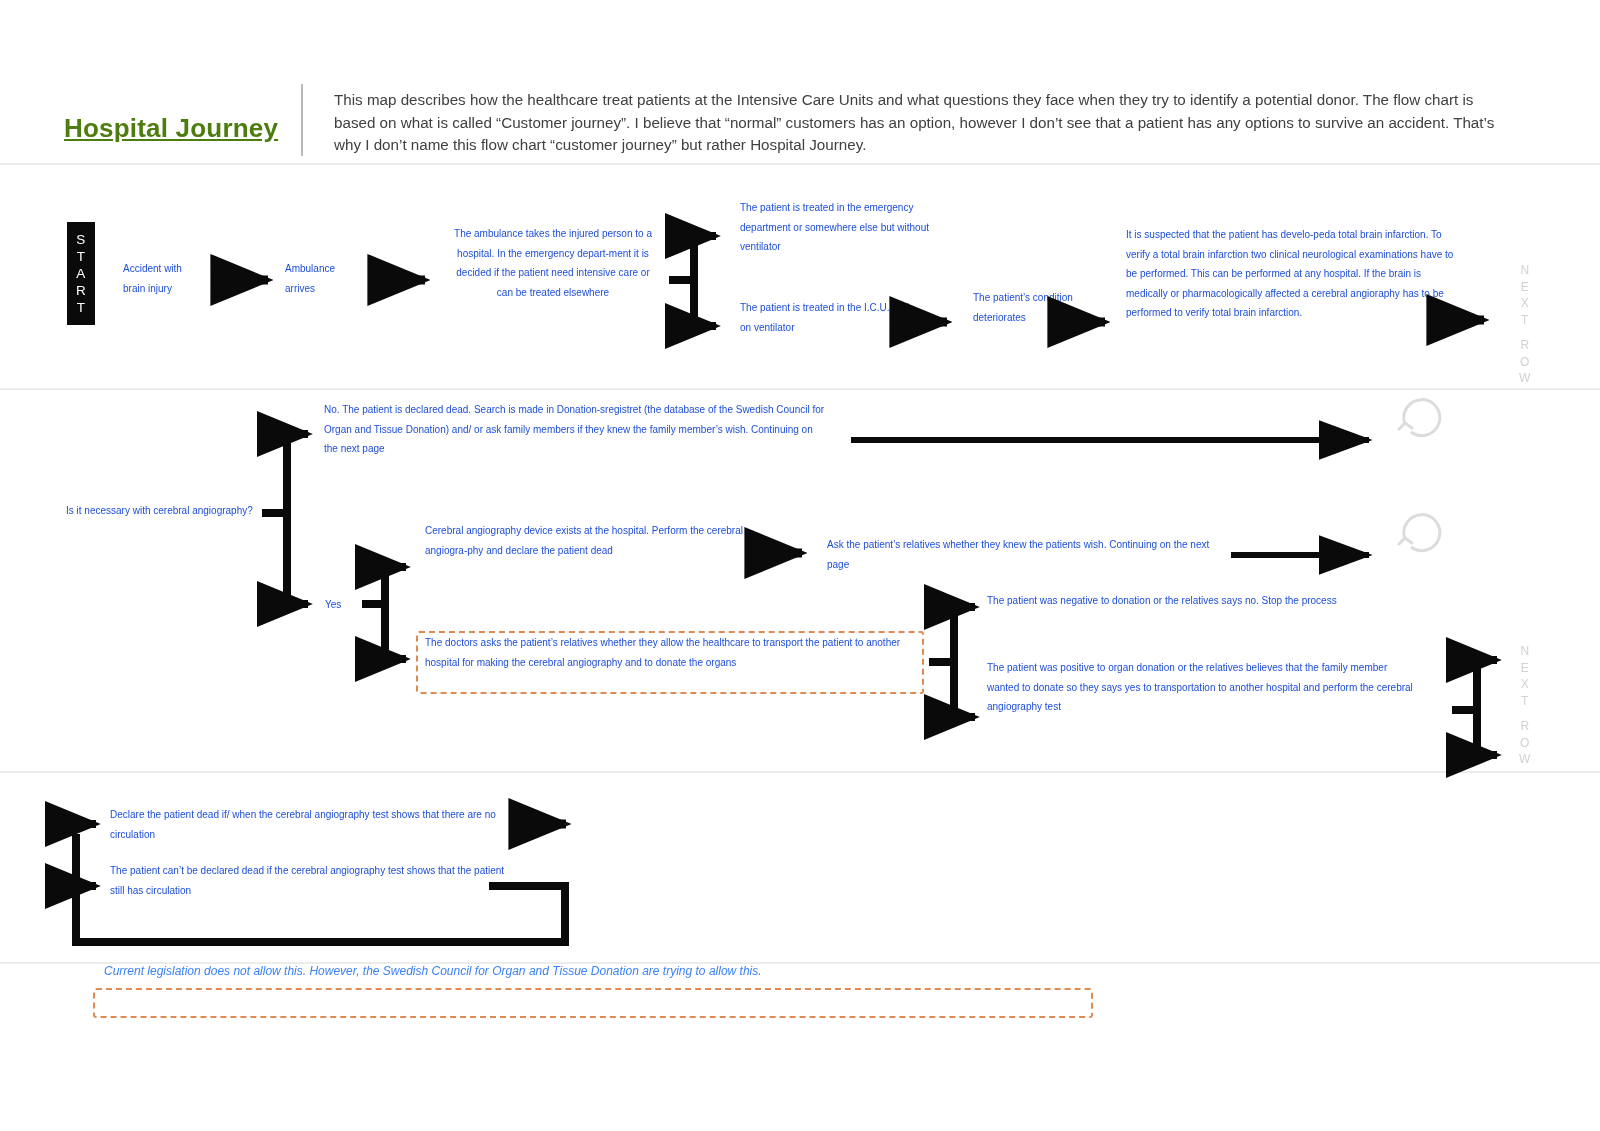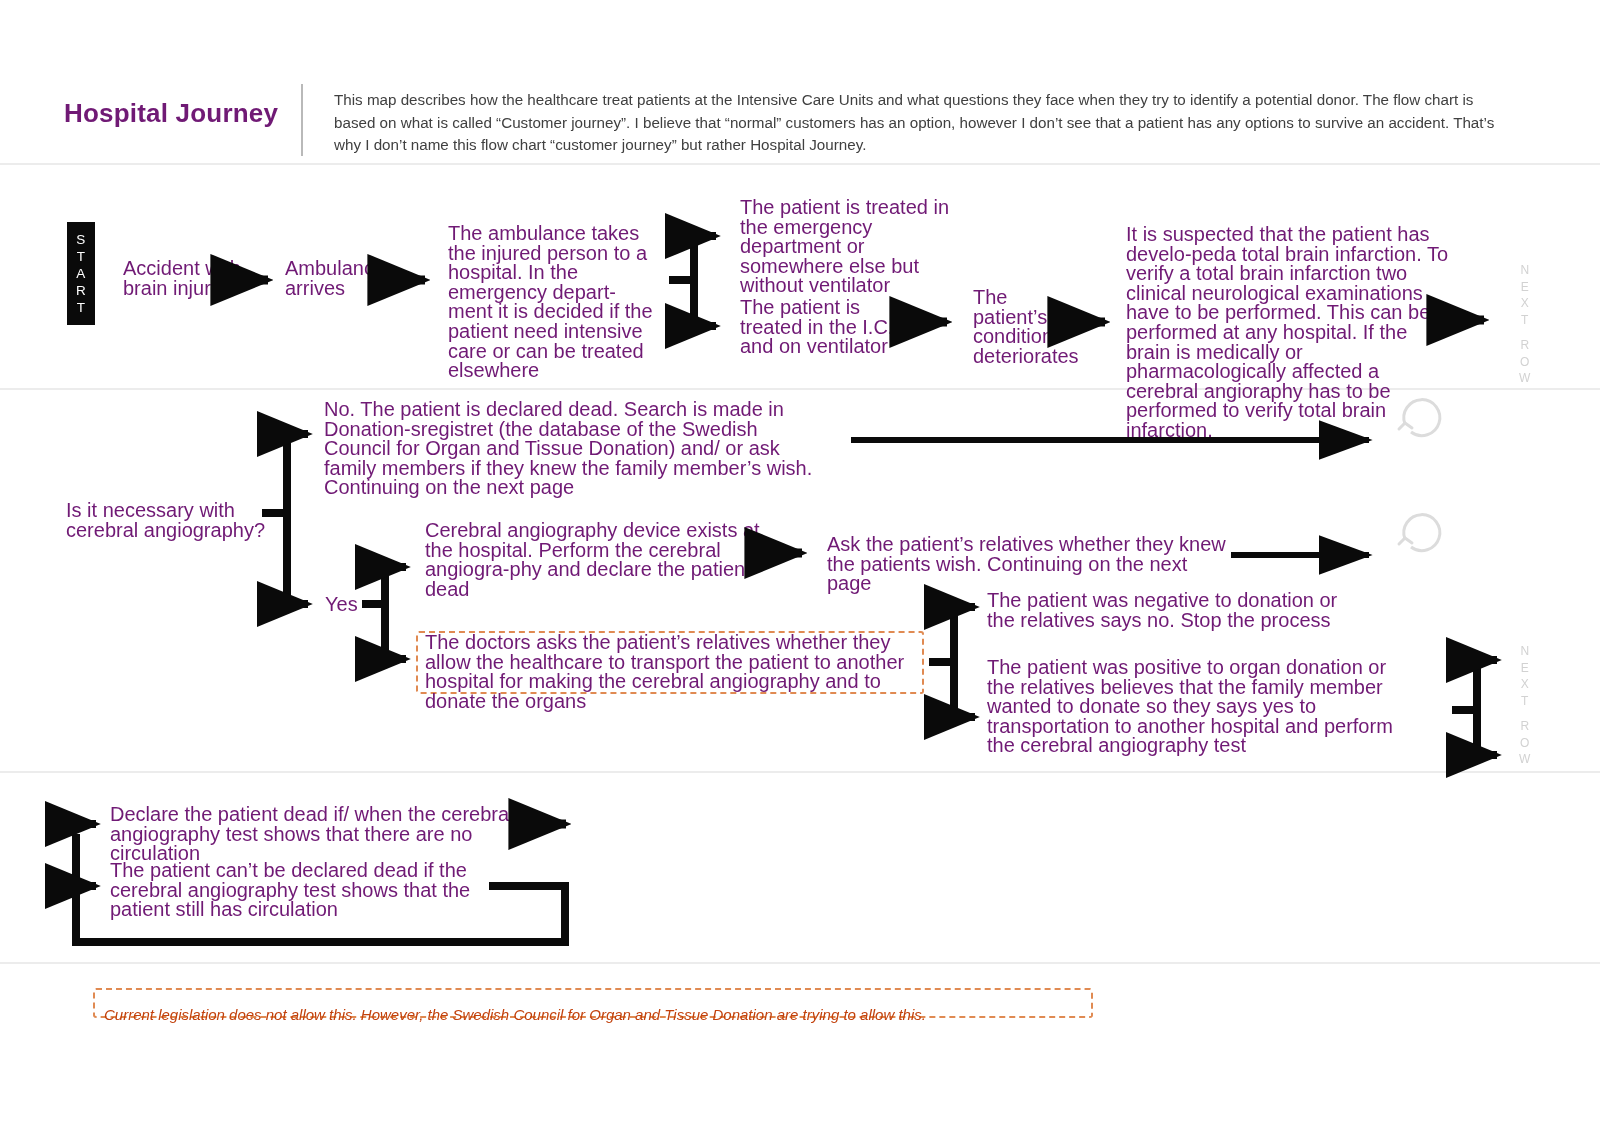--- a/index.html
+++ b/index.html
@@ -10,37 +10,37 @@
     font-family:"Liberation Sans", sans-serif;
     color:#2b2b2b;
     position:relative;
     overflow:hidden;
   }
   .canvas { position:absolute; left:0; top:0; width:1600px; height:1131px; }
 
   
   .header { position:absolute; left:0; top:0; width:1600px; height:163px; }
   .title {
-    position:absolute; left:64px; top:98px;
-    font-size:26px; font-weight:700; letter-spacing:.2px; color:#701a75;
+    position:absolute; left:64px; top:113px;
+    font-size:26px; font-weight:700; letter-spacing:.2px; color:#4d7c0f;text-decoration:underline;
   }
   .title-rule {
     position:absolute; left:301px; top:84px; width:2px; height:72px;
     background:#b9b9b9;
   }
   .intro {
     position:absolute; left:334px; top:89px; width:1180px;
     font-size:15.2px; line-height:22.6px; color:#404040;
   }
 
   
   .divider { position:absolute; left:0; width:1600px; height:2px; background:#ececec; }
 
   
-  .node { position:absolute; font-size:20px; line-height:19.6px; color:#701a75; }
+  .node { position:absolute; font-size:10px; line-height:19.6px; color:#1d4ed8; }
 
   
   .start-badge {
     position:absolute; left:67px; top:222px; width:28px; height:103px;
     background:#0a0a0a; color:#fff;
     display:flex; flex-direction:column; align-items:center; justify-content:center;
     font-size:13.5px; line-height:17px; letter-spacing:.5px; font-weight:400;
   }
   .start-badge span { display:block; }
 
@@ -60,22 +60,22 @@
   .dashbox {
     position:absolute;
     border:2.5px dashed #e08a52;
     border-radius:3px;
   }
   .footnote-box {
     position:absolute; left:93px; top:988px; width:1000px; height:30px;
     border:2.5px dashed #e08a52; border-radius:3px;
   }
   .footnote-text {
-    position:absolute; left:104px; top:1004px; width:985px;
-    font-size:15px; line-height:22px; font-style:italic; color:#c2410c;
+    position:absolute; left:104px; top:960px; width:985px;
+    font-size:12px; line-height:22px; font-style:italic; color:#3b82f6;
   }
 </style>
 </head>
 <body>
 
 <div class="canvas">
 
   <div class="header">
     <div class="title">Hospital Journey</div>
     <div class="title-rule"></div>
@@ -94,21 +94,21 @@
     <span>R</span>
     <span>T</span>
   </div>
 
   <div class="node" style="left:123px; top:259px; width:130px; white-space:pre-line;">Accident with
 brain injury</div>
 
   <div class="node" style="left:285px; top:259px; width:130px; white-space:pre-line;">Ambulance
 arrives</div>
 
-  <div class="node" style="left:448px; top:224px; width:210px;">The ambulance takes the injured person to a hospital. In the emergency depart-ment it is decided if the patient need intensive care or can be treated elsewhere</div>
+  <div class="node" style="left:448px; top:224px; width:210px;text-align:center;">The ambulance takes the injured person to a hospital. In the emergency depart-ment it is decided if the patient need intensive care or can be treated elsewhere</div>
 
   <div class="node" style="left:740px; top:198px; width:215px;">The patient is treated in the emergency department or somewhere else but without ventilator</div>
 
   <div class="node" style="left:740px; top:298px; width:180px;">The patient is treated in the I.C.U. and on ventilator</div>
 
   <div class="node" style="left:973px; top:288px; width:110px;">The patient’s condition deteriorates</div>
 
   <div class="node" style="left:1126px; top:225px; width:330px;">It is suspected that the patient has develo-peda total brain infarction. To verify a total brain infarction two clinical neurological examinations have to be performed. This can be performed at any hospital. If the brain is medically or pharmacologically affected a cerebral angioraphy has to be performed to verify total brain infarction.</div>
 
   <div class="nextrow" style="left:1516px; top:262px;">

